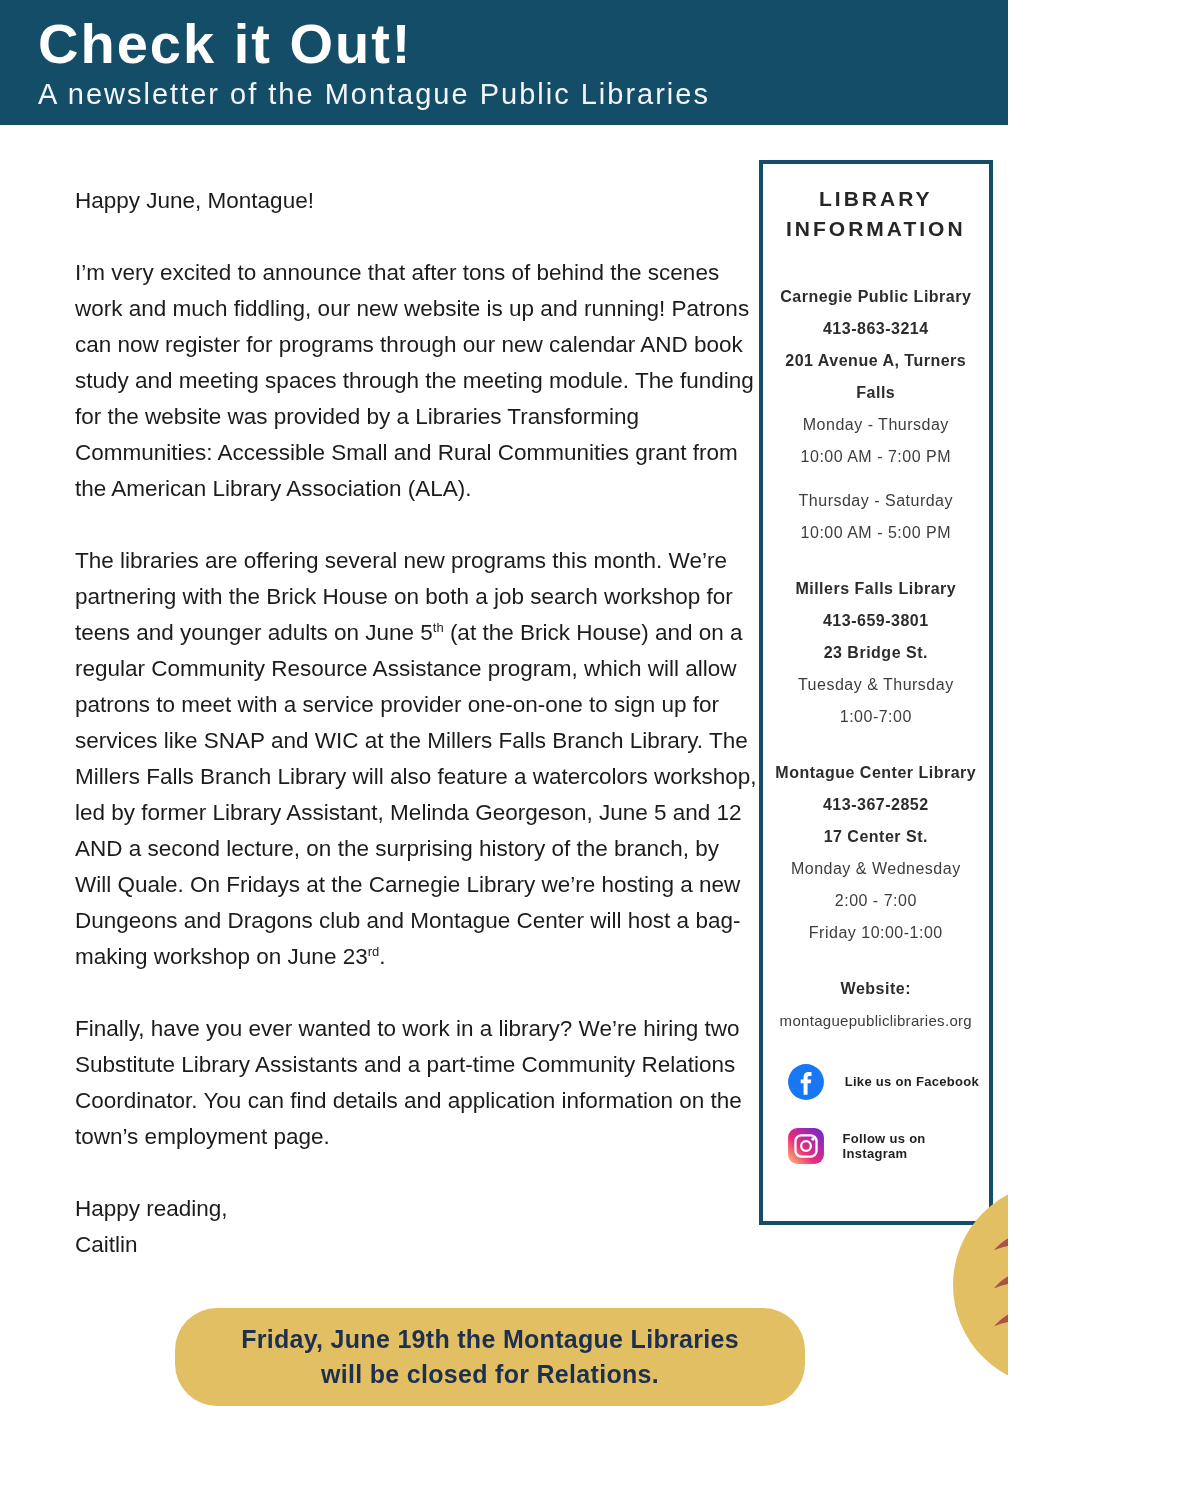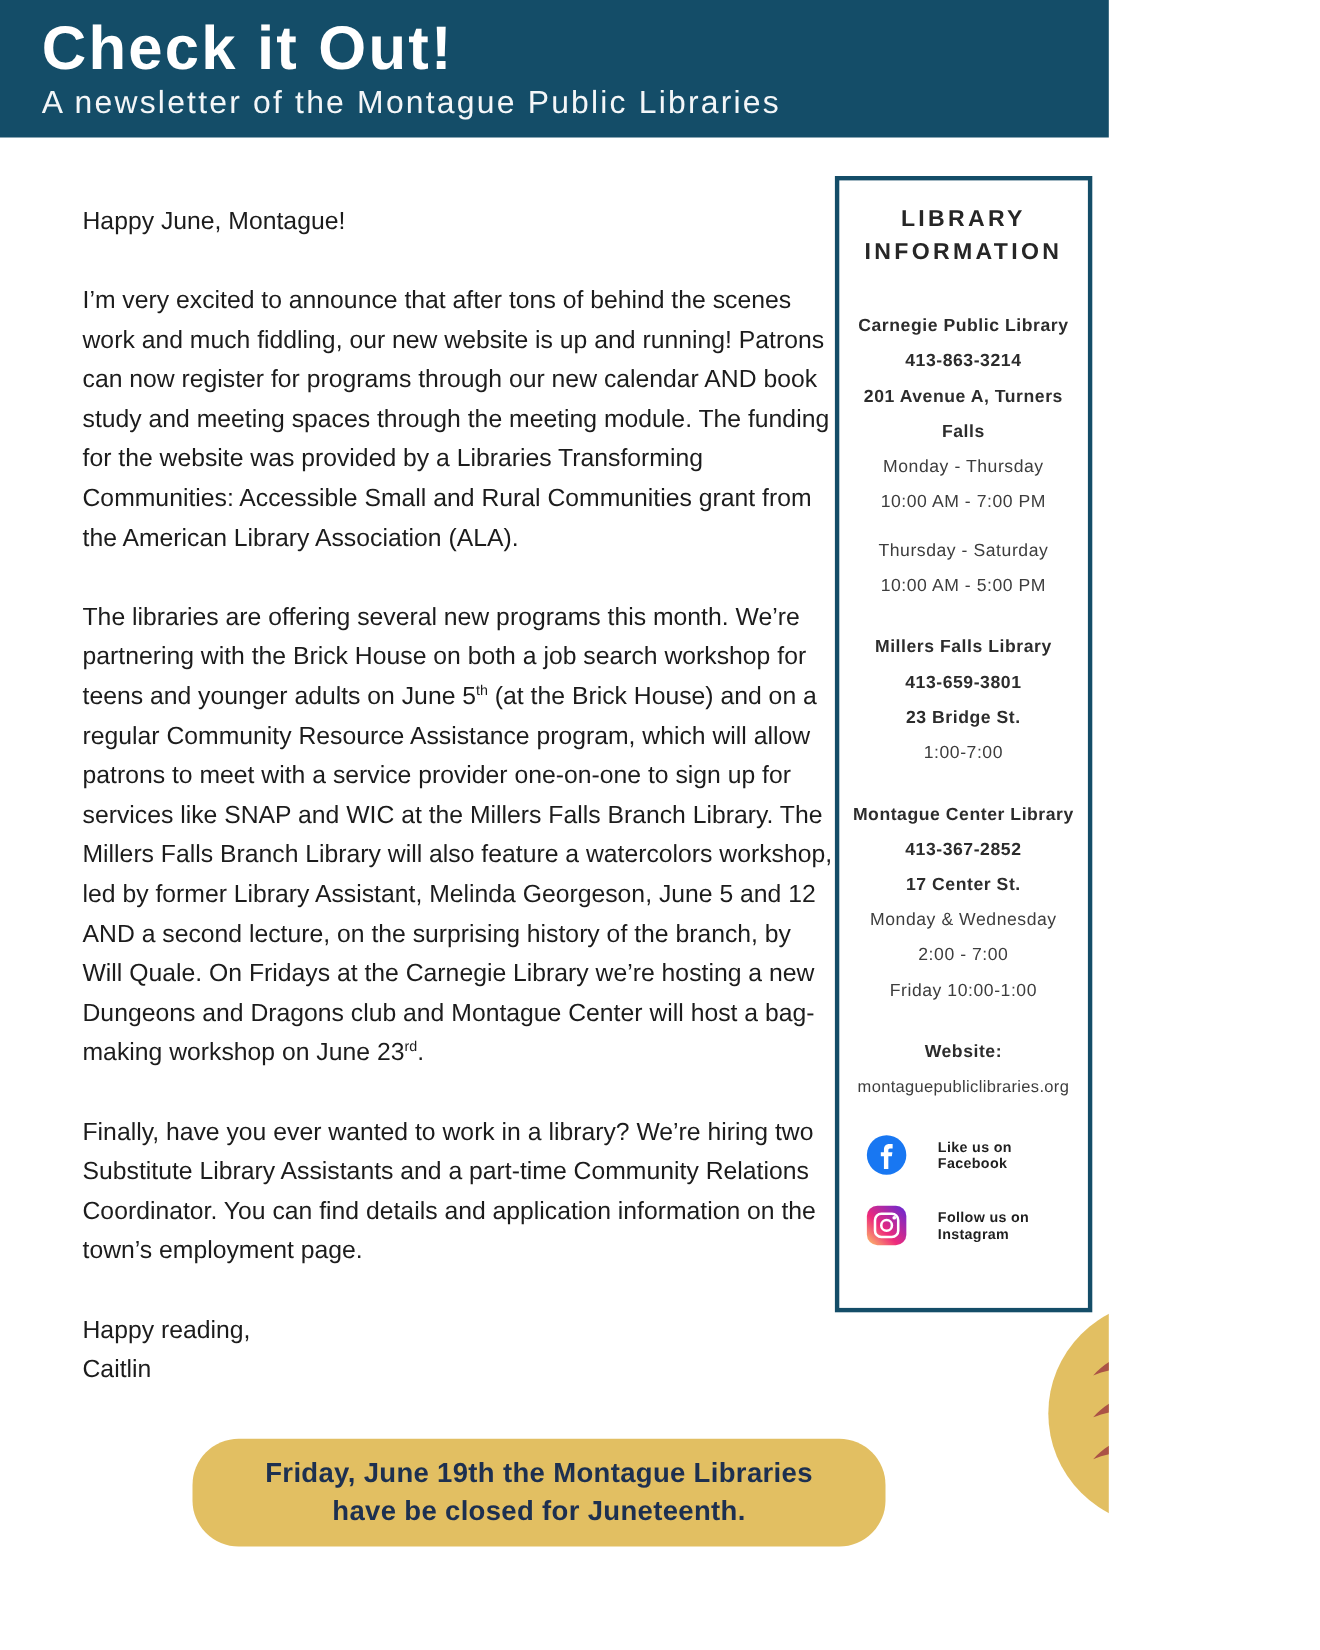--- a/index.html
+++ b/index.html
@@ -43,21 +43,21 @@
   }
   .sidebar-title{font-size:21px;font-weight:700;letter-spacing:3px;color:#262626;line-height:1.45;margin-bottom:36px;}
   .lib-entry{margin-bottom:24px;}
   .lib-line{font-size:16px;line-height:32px;letter-spacing:.5px;}
   .lib-bold{font-weight:700;color:#2c2c2c;}
   .hours-group{margin-bottom:12px;}
   .website-block{margin-top:4px;}
   .website-url{font-size:15px;letter-spacing:.3px;}
 
   .social{margin:26px 0 0 14px;text-align:left;}
-  .social-row{display:flex;align-items:center;gap:28px;margin-bottom:26px;cursor:pointer;justify-content:space-between;}
+  .social-row{display:flex;align-items:center;gap:18px;margin-bottom:26px;cursor:pointer;justify-content:space-between;}
   .social-label{font-size:13px;font-weight:700;color:#1f1f1f;letter-spacing:.3px;}
   .icon-wrap{width:38px;height:38px;flex:0 0 auto;display:flex;align-items:center;justify-content:center;}
 
   
   .logo-circle{
     position:absolute;left:953px;top:1183px;width:204px;height:204px;border-radius:50%;
     background:var(--gold);display:flex;align-items:center;justify-content:center;
   }
 
   
@@ -110,20 +110,21 @@
           <div class="lib-line">Thursday - Saturday</div>
           <div class="lib-line">10:00 AM - 5:00 PM</div>
         </div>
       </div>
 
       <div class="lib-entry">
         <div class="lib-line lib-bold">Millers Falls Library</div>
         <div class="lib-line lib-bold">413-659-3801</div>
         <div class="lib-line lib-bold">23 Bridge St.</div>
         <div class="hours-group">
+          <div class="lib-line">Tuesday &amp; Thursday</div>
           <div class="lib-line">1:00-7:00</div>
         </div>
       </div>
 
       <div class="lib-entry">
         <div class="lib-line lib-bold">Montague Center Library</div>
         <div class="lib-line lib-bold">413-367-2852</div>
         <div class="lib-line lib-bold">17 Center St.</div>
         <div class="hours-group">
           <div class="lib-line">Monday &amp; Wednesday</div>
@@ -176,16 +177,16 @@
           <path d="M5 20 C20 3 42 1 50 11 C58 1 80 3 95 20 C78 13 58 14 50 24 C42 14 22 13 5 20 Z"></path>
           <path d="M5 48 C20 31 42 29 50 39 C58 29 80 31 95 48 C78 41 58 42 50 52 C42 42 22 41 5 48 Z"></path>
           <path d="M5 76 C20 59 42 57 50 67 C58 57 80 59 95 76 C78 69 58 70 50 80 C42 70 22 69 5 76 Z"></path>
         </g>
       </svg>
     </span>
   </div>
 
   <div class="banner">
     <div>Friday, June 19th the Montague Libraries</div>
-    <div>have be closed for Juneteenth.</div>
+    <div>will be closed for Relations.</div>
   </div>
 
 </div>
 
 </body></html>

